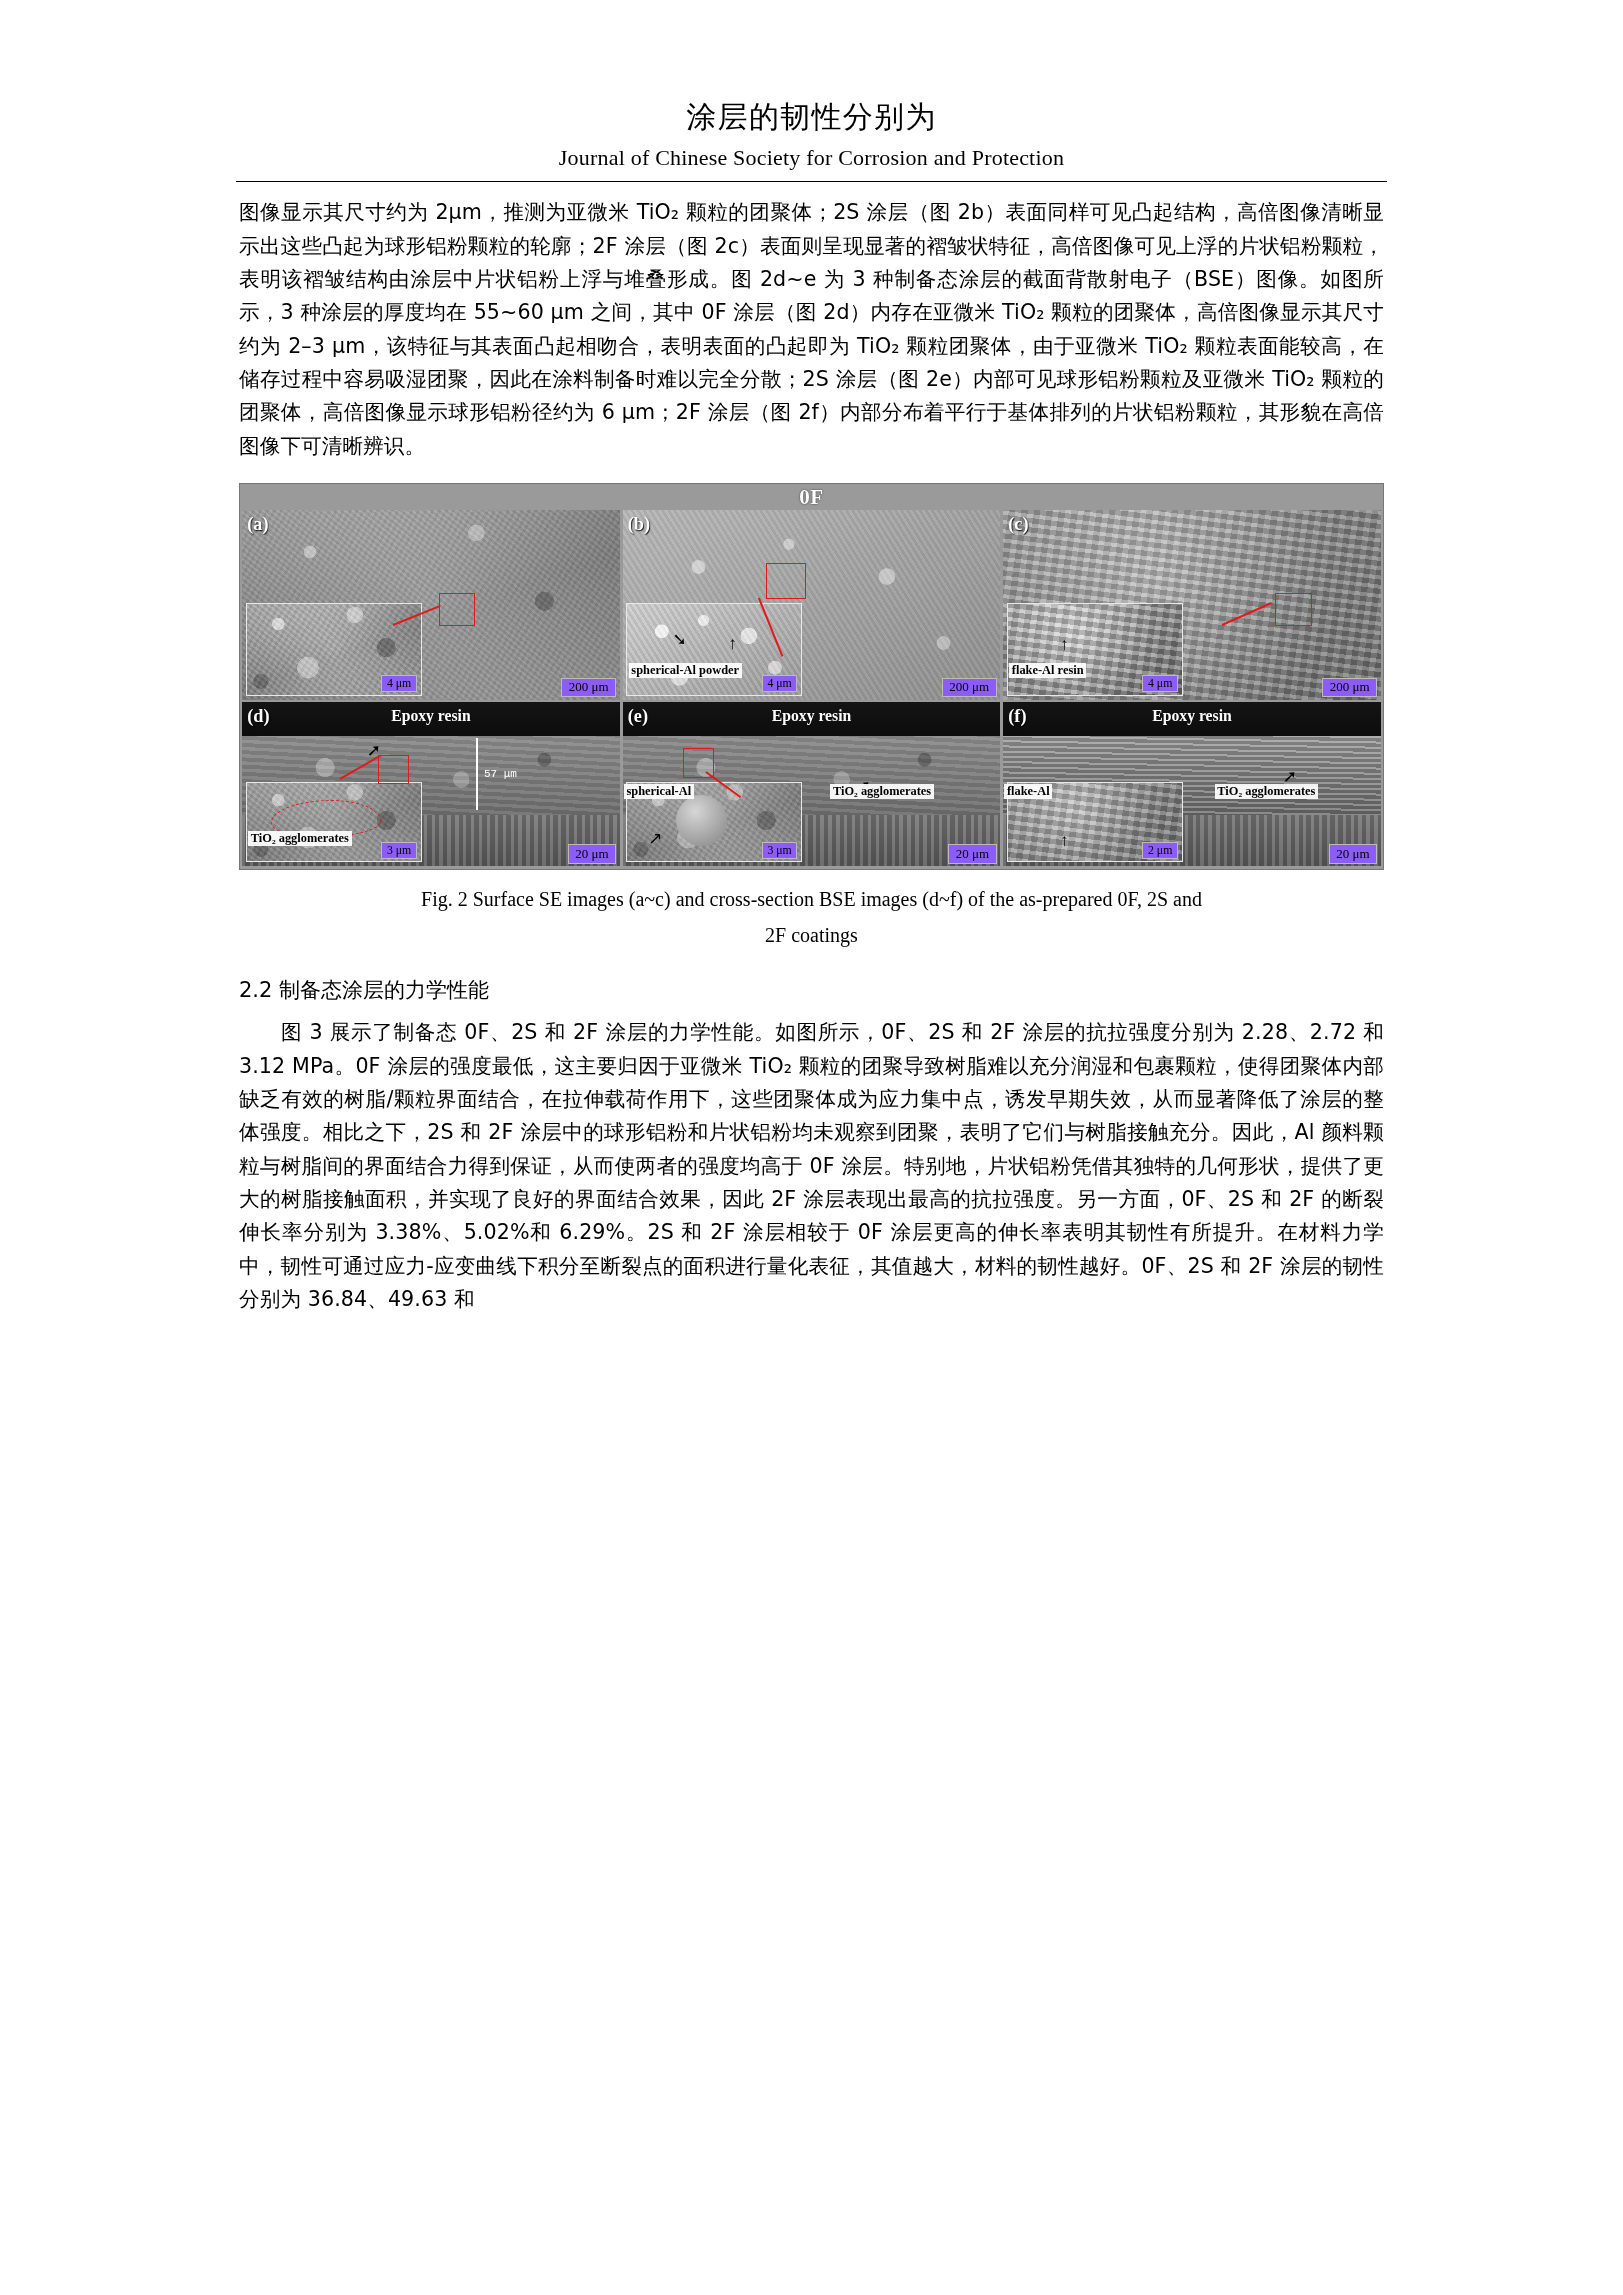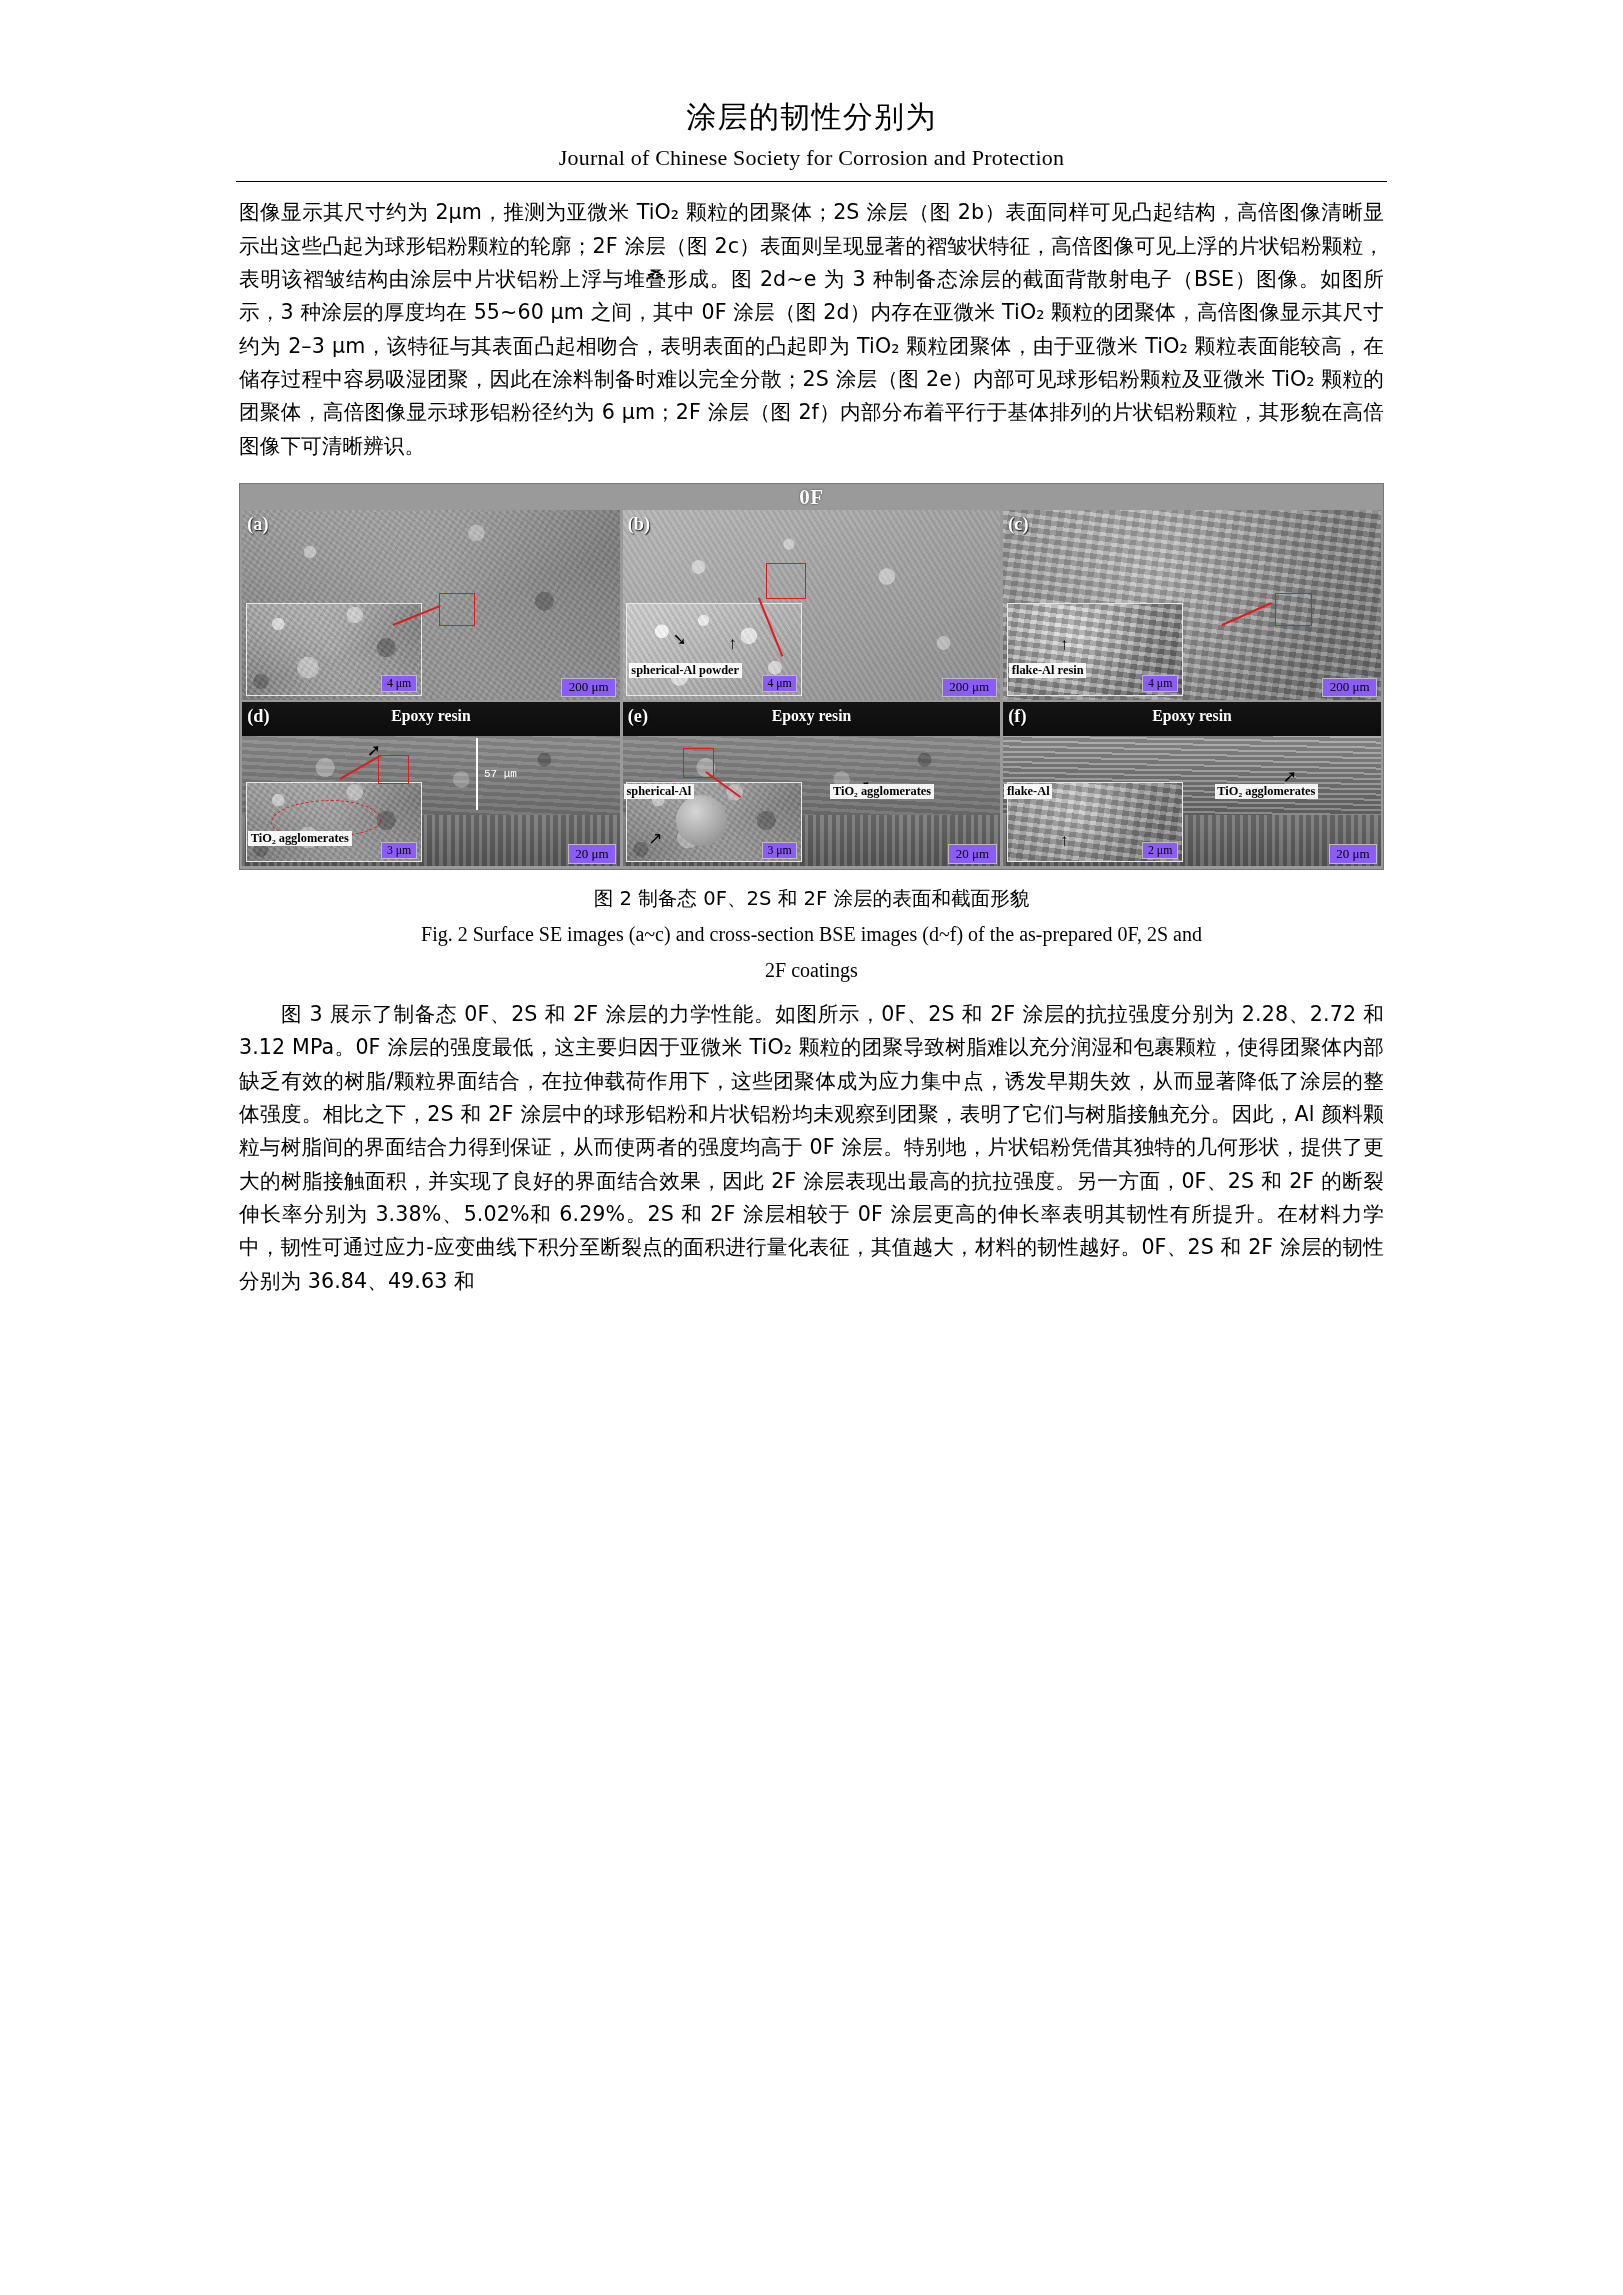--- a/index.html
+++ b/index.html
@@ -399,23 +399,23 @@
               <div class="arrow" style="left:30%;bottom:16%;">↑</div>
               <div class="scalebar inset-bar">2 μm</div>
             </div>
             <div class="scalebar">20 μm</div>
           </div>
 
         </div>
       </div>
 
       <div class="fig-caption">
-        <div class="cn">图 2  制备态 0F、2S 和 2F 涂层的表面和截面形貌</div>
         <div class="en">Fig. 2 Surface SE images (a~c) and cross-section BSE images (d~f) of the as-prepared 0F, 2S and</div>
         <div class="en">2F coatings</div>
       </div>
     </div>
 
+    <h2 class="section">2.2  制备态涂层的力学性能</h2>
     <p class="body-text indent">图 3 展示了制备态 0F、2S 和 2F 涂层的力学性能。如图所示，0F、2S 和 2F 涂层的抗拉强度分别为 2.28、2.72 和 3.12 MPa。0F 涂层的强度最低，这主要归因于亚微米 TiO₂ 颗粒的团聚导致树脂难以充分润湿和包裹颗粒，使得团聚体内部缺乏有效的树脂/颗粒界面结合，在拉伸载荷作用下，这些团聚体成为应力集中点，诱发早期失效，从而显著降低了涂层的整体强度。相比之下，2S 和 2F 涂层中的球形铝粉和片状铝粉均未观察到团聚，表明了它们与树脂接触充分。因此，Al 颜料颗粒与树脂间的界面结合力得到保证，从而使两者的强度均高于 0F 涂层。特别地，片状铝粉凭借其独特的几何形状，提供了更大的树脂接触面积，并实现了良好的界面结合效果，因此 2F 涂层表现出最高的抗拉强度。另一方面，0F、2S 和 2F 的断裂伸长率分别为 3.38%、5.02%和 6.29%。2S 和 2F 涂层相较于 0F 涂层更高的伸长率表明其韧性有所提升。在材料力学中，韧性可通过应力-应变曲线下积分至断裂点的面积进行量化表征，其值越大，材料的韧性越好。0F、2S 和 2F 涂层的韧性分别为 36.84、49.63 和</p>
 
   </div>
 </div>
 
 
 </body></html>

